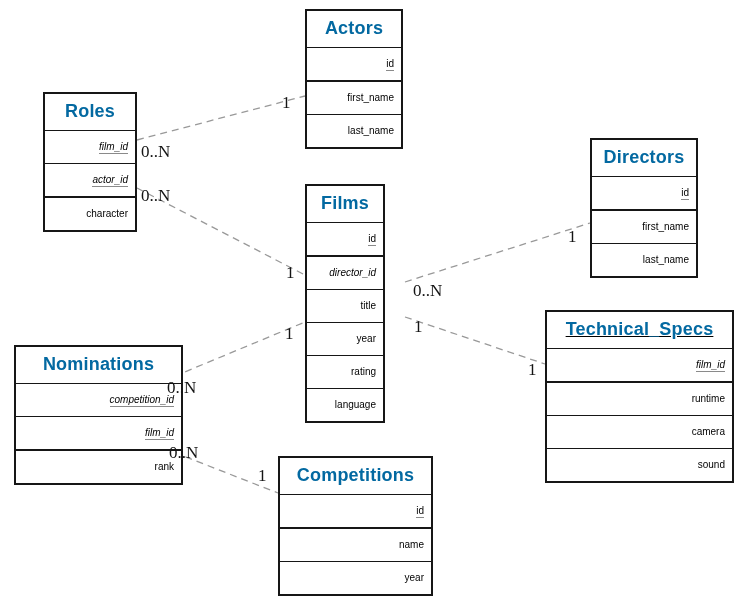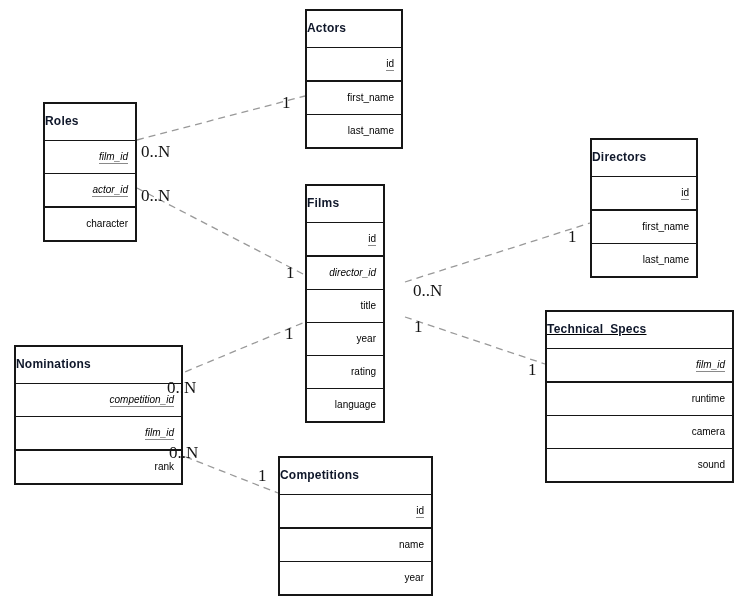--- a/index.html
+++ b/index.html
@@ -14,23 +14,24 @@
   svg.wires { position:absolute; left:0; top:0; width:755px; height:604px; }
   .entity {
     position: absolute;
     box-sizing: border-box;
     background: #ffffff;
     border: 2px solid #161616;
   }
   .entity-title {
     height: 36px;
     line-height: 35px;
+    text-align: center;
     font-weight: bold;
-    font-size: 12px;
-    color: #0f172a;
+    font-size: 18px;
+    color: #0369a1;
     letter-spacing: 0.2px;
   }
   .field {
     height: 32px;
     line-height: 31px;
     text-align: right;
     padding-right: 7px;
     font-size: 10px;
     color: #000;
     border-top: 1px solid #161616;
@@ -64,21 +65,21 @@
     </g>
   </svg>
 
   <div class="entity" style="left:305px;top:9px;width:98px;">
     <div class="entity-title">Actors</div>
     <div class="field" style="border-top:1px solid #161616;"><span class="fname underline">id</span></div>
     <div class="field pk-divider"><span class="fname">first_name</span></div>
     <div class="field"><span class="fname">last_name</span></div>
   </div>
 
-  <div class="entity" style="left:43px;top:102px;width:94px;">
+  <div class="entity" style="left:43px;top:92px;width:94px;">
     <div class="entity-title">Roles</div>
     <div class="field"><span class="fname underline italic">film_id</span></div>
     <div class="field"><span class="fname underline italic">actor_id</span></div>
     <div class="field pk-divider"><span class="fname">character</span></div>
   </div>
 
   <div class="entity" style="left:305px;top:184px;width:80px;">
     <div class="entity-title">Films</div>
     <div class="field"><span class="fname underline">id</span></div>
     <div class="field pk-divider"><span class="fname italic">director_id</span></div>

